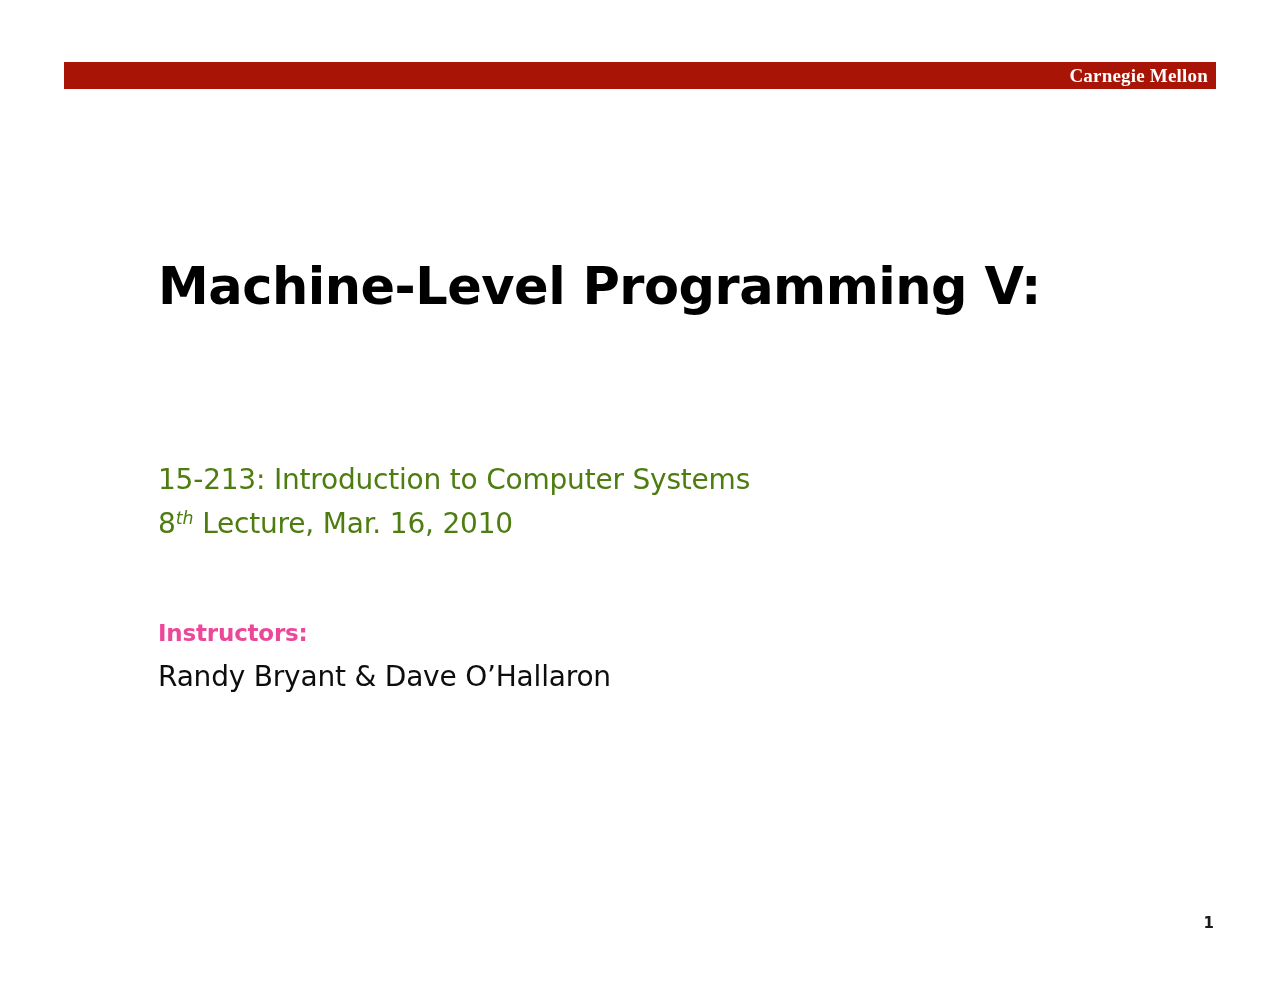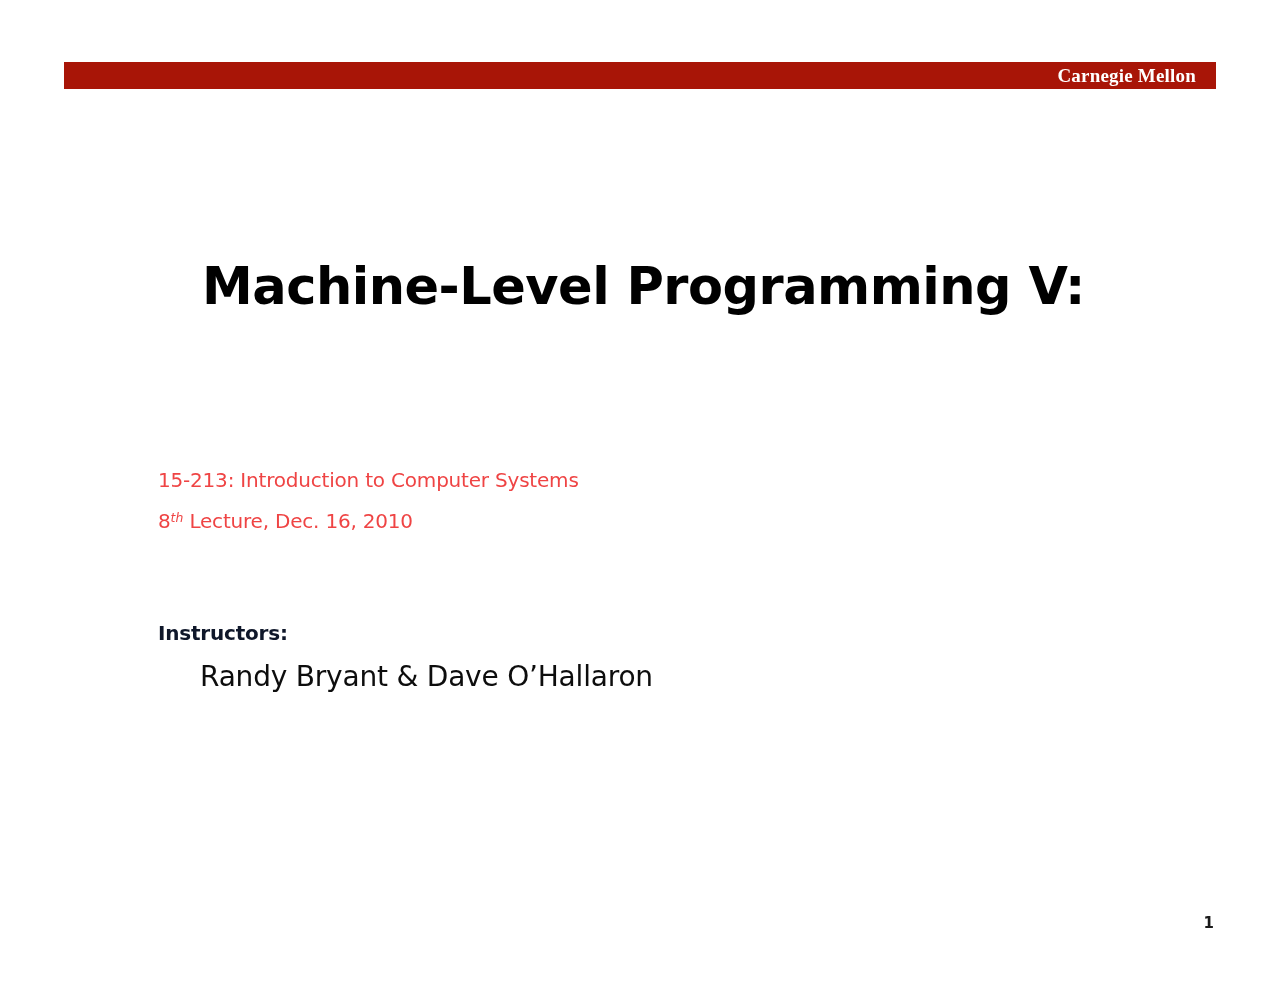--- a/index.html
+++ b/index.html
@@ -37,90 +37,88 @@
     align-items: center;
     justify-content: flex-end;
   }
   .cmu-banner-label {
     font-family: "Liberation Serif", "DejaVu Serif", serif;
     font-weight: bold;
     font-size: 19px;
     line-height: 19px;
     color: #ffffff;
     letter-spacing: 0.2px;
-    padding-right: 20px;
+    padding-right: 8px;
     white-space: nowrap;
   }
 
   
   .title-block {
     position: absolute;
     left: 158px;
     top: 252px;
     width: 1000px;
   }
   .title-line {
     font-family: "DejaVu Sans", "Liberation Sans", sans-serif;
     font-weight: bold;
     font-size: 51px;
     line-height: 69px;
     letter-spacing: -0.5px;
     color: #000000;
     white-space: nowrap;
-    margin-left: 44px;
   }
 
   
   .course-block {
     position: absolute;
     left: 158px;
     top: 461px;
     width: 900px;
   }
   .course-line {
     font-family: "DejaVu Sans", "Liberation Sans", sans-serif;
     font-weight: normal;
-    font-size: 20px;
+    font-size: 28px;
     line-height: 38px;
     letter-spacing: -0.2px;
-    color: #ef4444;
+    color: #4d7c0f;
     white-space: nowrap;
   }
   .ordinal-sup {
     font-size: 0.62em;
     vertical-align: 0.52em;
     letter-spacing: 0;
     font-style: italic;
   }
 
   
   .instructors-block {
     position: absolute;
     left: 158px;
     top: 611px;
     width: 900px;
   }
   .instructors-heading {
     font-family: "DejaVu Sans", "Liberation Sans", sans-serif;
     font-weight: bold;
-    font-size: 20px;
+    font-size: 23px;
     line-height: 44px;
     letter-spacing: -0.2px;
-    color: #0f172a;
+    color: #ec4899;
     white-space: nowrap;
   }
   .instructors-names {
     font-family: "DejaVu Sans", "Liberation Sans", sans-serif;
     font-weight: normal;
     font-size: 28px;
     line-height: 44px;
     letter-spacing: -0.2px;
     color: #0d0d0d;
     white-space: nowrap;
-    margin-left: 42px;
   }
 
   
   .slide-number {
     position: absolute;
     right: 66px;
     bottom: 58px;
     font-family: "DejaVu Sans", "Liberation Sans", sans-serif;
     font-weight: bold;
     font-size: 15px;
@@ -137,21 +135,21 @@
     <span class="cmu-banner-label">Carnegie Mellon</span>
   </div>
 
   <div class="title-block">
     <div class="title-line">Machine-Level Programming V:</div>
   </div>
 
   <div class="course-block">
     <div class="course-line">15-213: Introduction to Computer Systems</div>
     <div class="course-line">
-      <span>8</span><span class="ordinal-sup">th</span><span> Lecture, Dec. 16, 2010</span>
+      <span>8</span><span class="ordinal-sup">th</span><span> Lecture, Mar. 16, 2010</span>
     </div>
   </div>
 
   <div class="instructors-block">
     <div class="instructors-heading">Instructors:</div>
     <div class="instructors-names">Randy Bryant &amp; Dave O’Hallaron</div>
   </div>
 
   <div class="slide-number">1</div>
 

